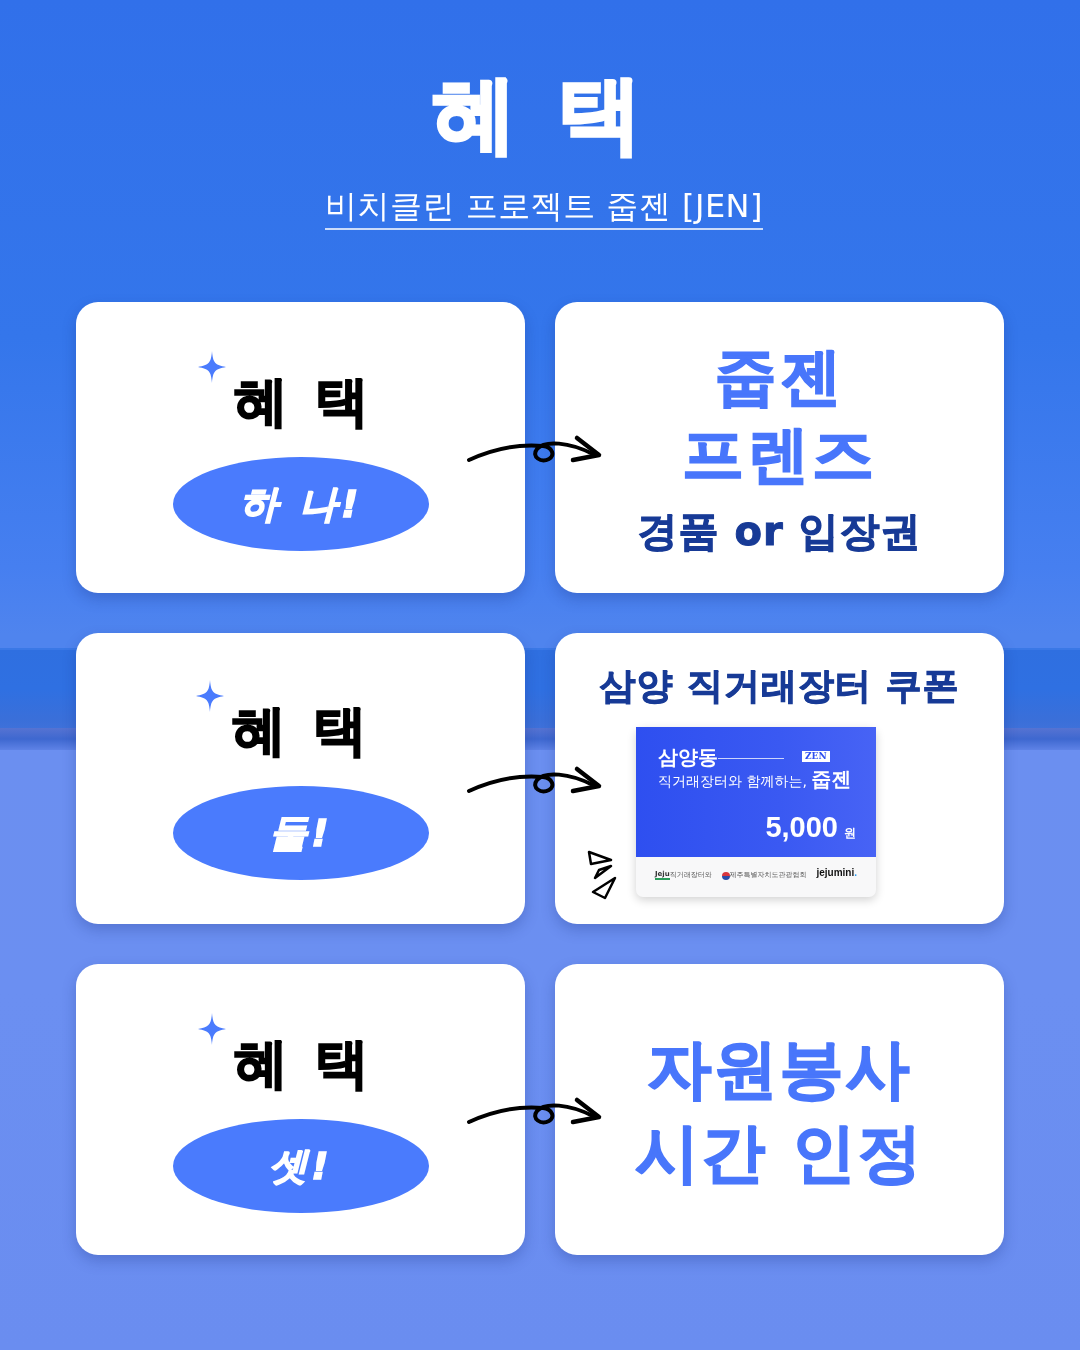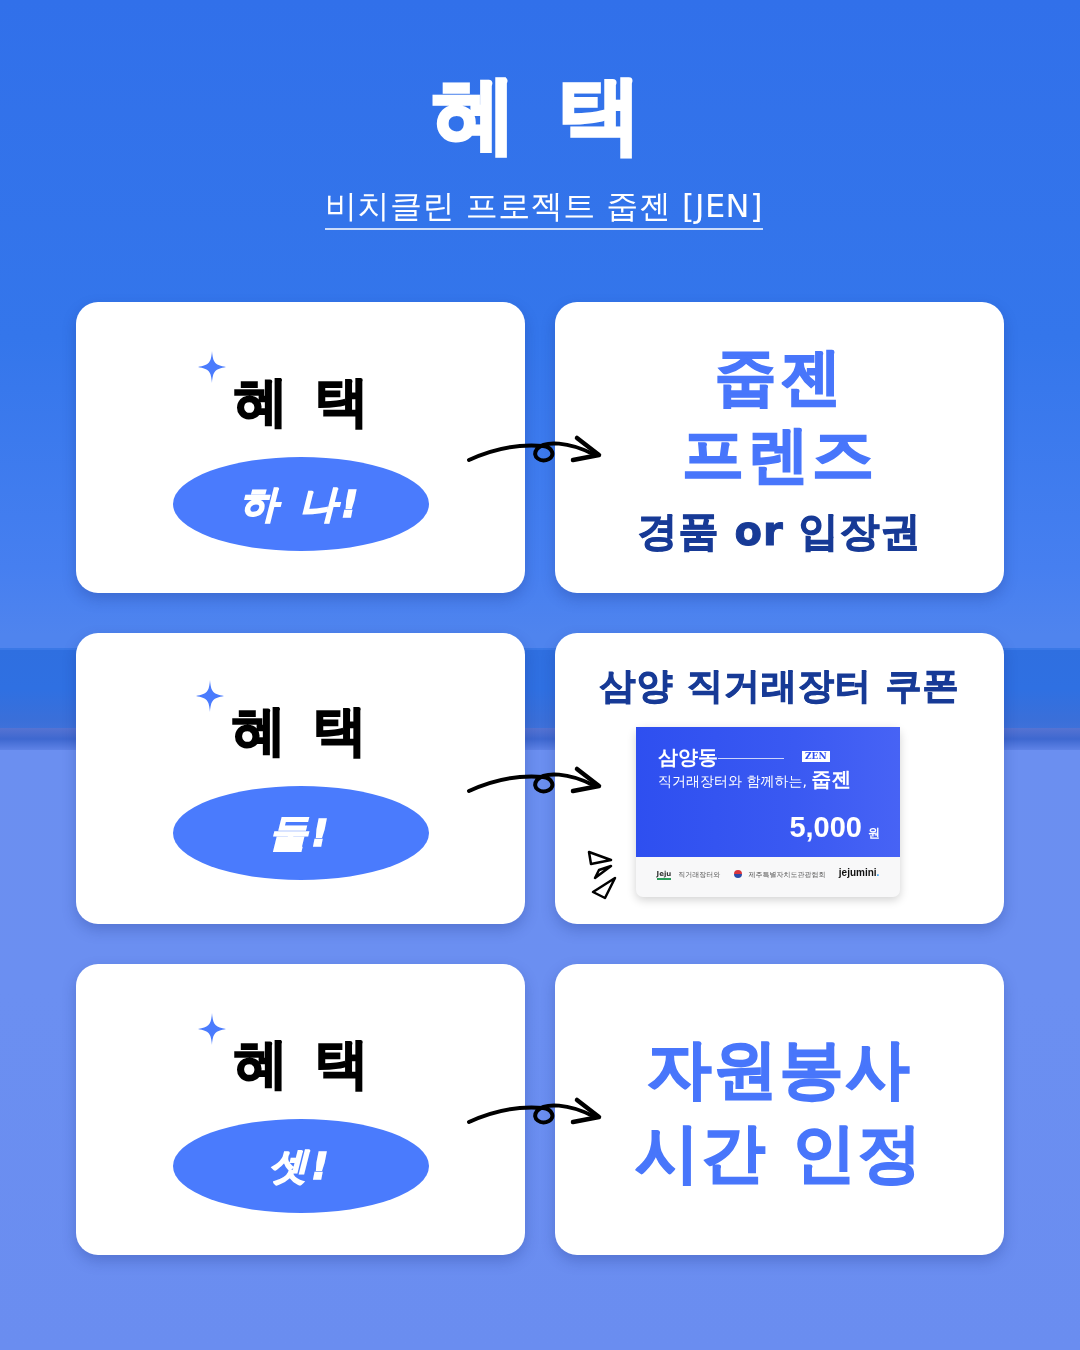--- a/index.html
+++ b/index.html
@@ -104,21 +104,21 @@
       color: #173a96;
       -webkit-text-stroke: 1px #173a96;
     }
     .r1-line1 { top: 36px; }
     .r1-line2 { top: 114px; }
     .r1-line3 { top: 204px; font-size: 40px; line-height: 50px; letter-spacing: 1px; }
 
     .r2-title { top: 30px; font-size: 36px; line-height: 46px; letter-spacing: 1px; }
     .coupon {
       position: absolute; left: 81px; top: 94px;
-      width: 264px; height: 170px;
+      width: 240px; height: 170px;
       background: #f8f8f9;
       box-shadow: 0 3px 10px rgba(0,0,0,0.18);
       border-radius: 7px;
     }
     .coupon-top {
       position: absolute; left: 0; top: 0; right: 0; height: 130px;
       background: linear-gradient(90deg, #2e4ff0 0%, #3a59f2 60%, #4763f5 100%);
     }
     .coupon-place {
       position: absolute; left: 22px; top: 18px;
@@ -147,21 +147,21 @@
     }
     .coupon-won {
       position: absolute; right: 20px; top: 98px;
       color: #fff; font-size: 12px; font-weight: 700;
     }
     .coupon-footer {
       position: absolute; left: 0; right: 0; top: 130px; height: 30px;
       display: flex; align-items: center; justify-content: space-around;
       padding: 0 14px;
     }
-    .sponsor { font-size: 7px; color: #555; display: flex; align-items: flex-start; gap: 7px; white-space: nowrap; margin-top: 6px; }
+    .sponsor { font-size: 7px; color: #555; display: flex; align-items: flex-end; gap: 0; white-space: nowrap; margin-top: 6px; }
     .sponsor-logo-jeju { font-size: 7px; font-weight: 700; color: #333; border-bottom: 2px solid #2b9c5a; line-height: 8px; }
     .sponsor-logo-emblem { width: 8px; height: 8px; border-radius: 50%; background: linear-gradient(180deg, #d9363e 50%, #2b4ca8 50%); display: inline-block; }
     .sponsor-jejumini { font-family: "Liberation Sans", sans-serif; font-size: 10px; font-weight: 700; color: #111; }
     .sponsor-jejumini span { color: #2e9bf0; }
     .triangles { position: absolute; left: 30px; top: 215px; width: 36px; height: 52px; }
 
     .r3-line1 { top: 64px; font-size: 64px; line-height: 82px; letter-spacing: 2px; }
     .r3-line2 { top: 148px; font-size: 64px; line-height: 82px; letter-spacing: 2px; }
   </style>
 </head>

